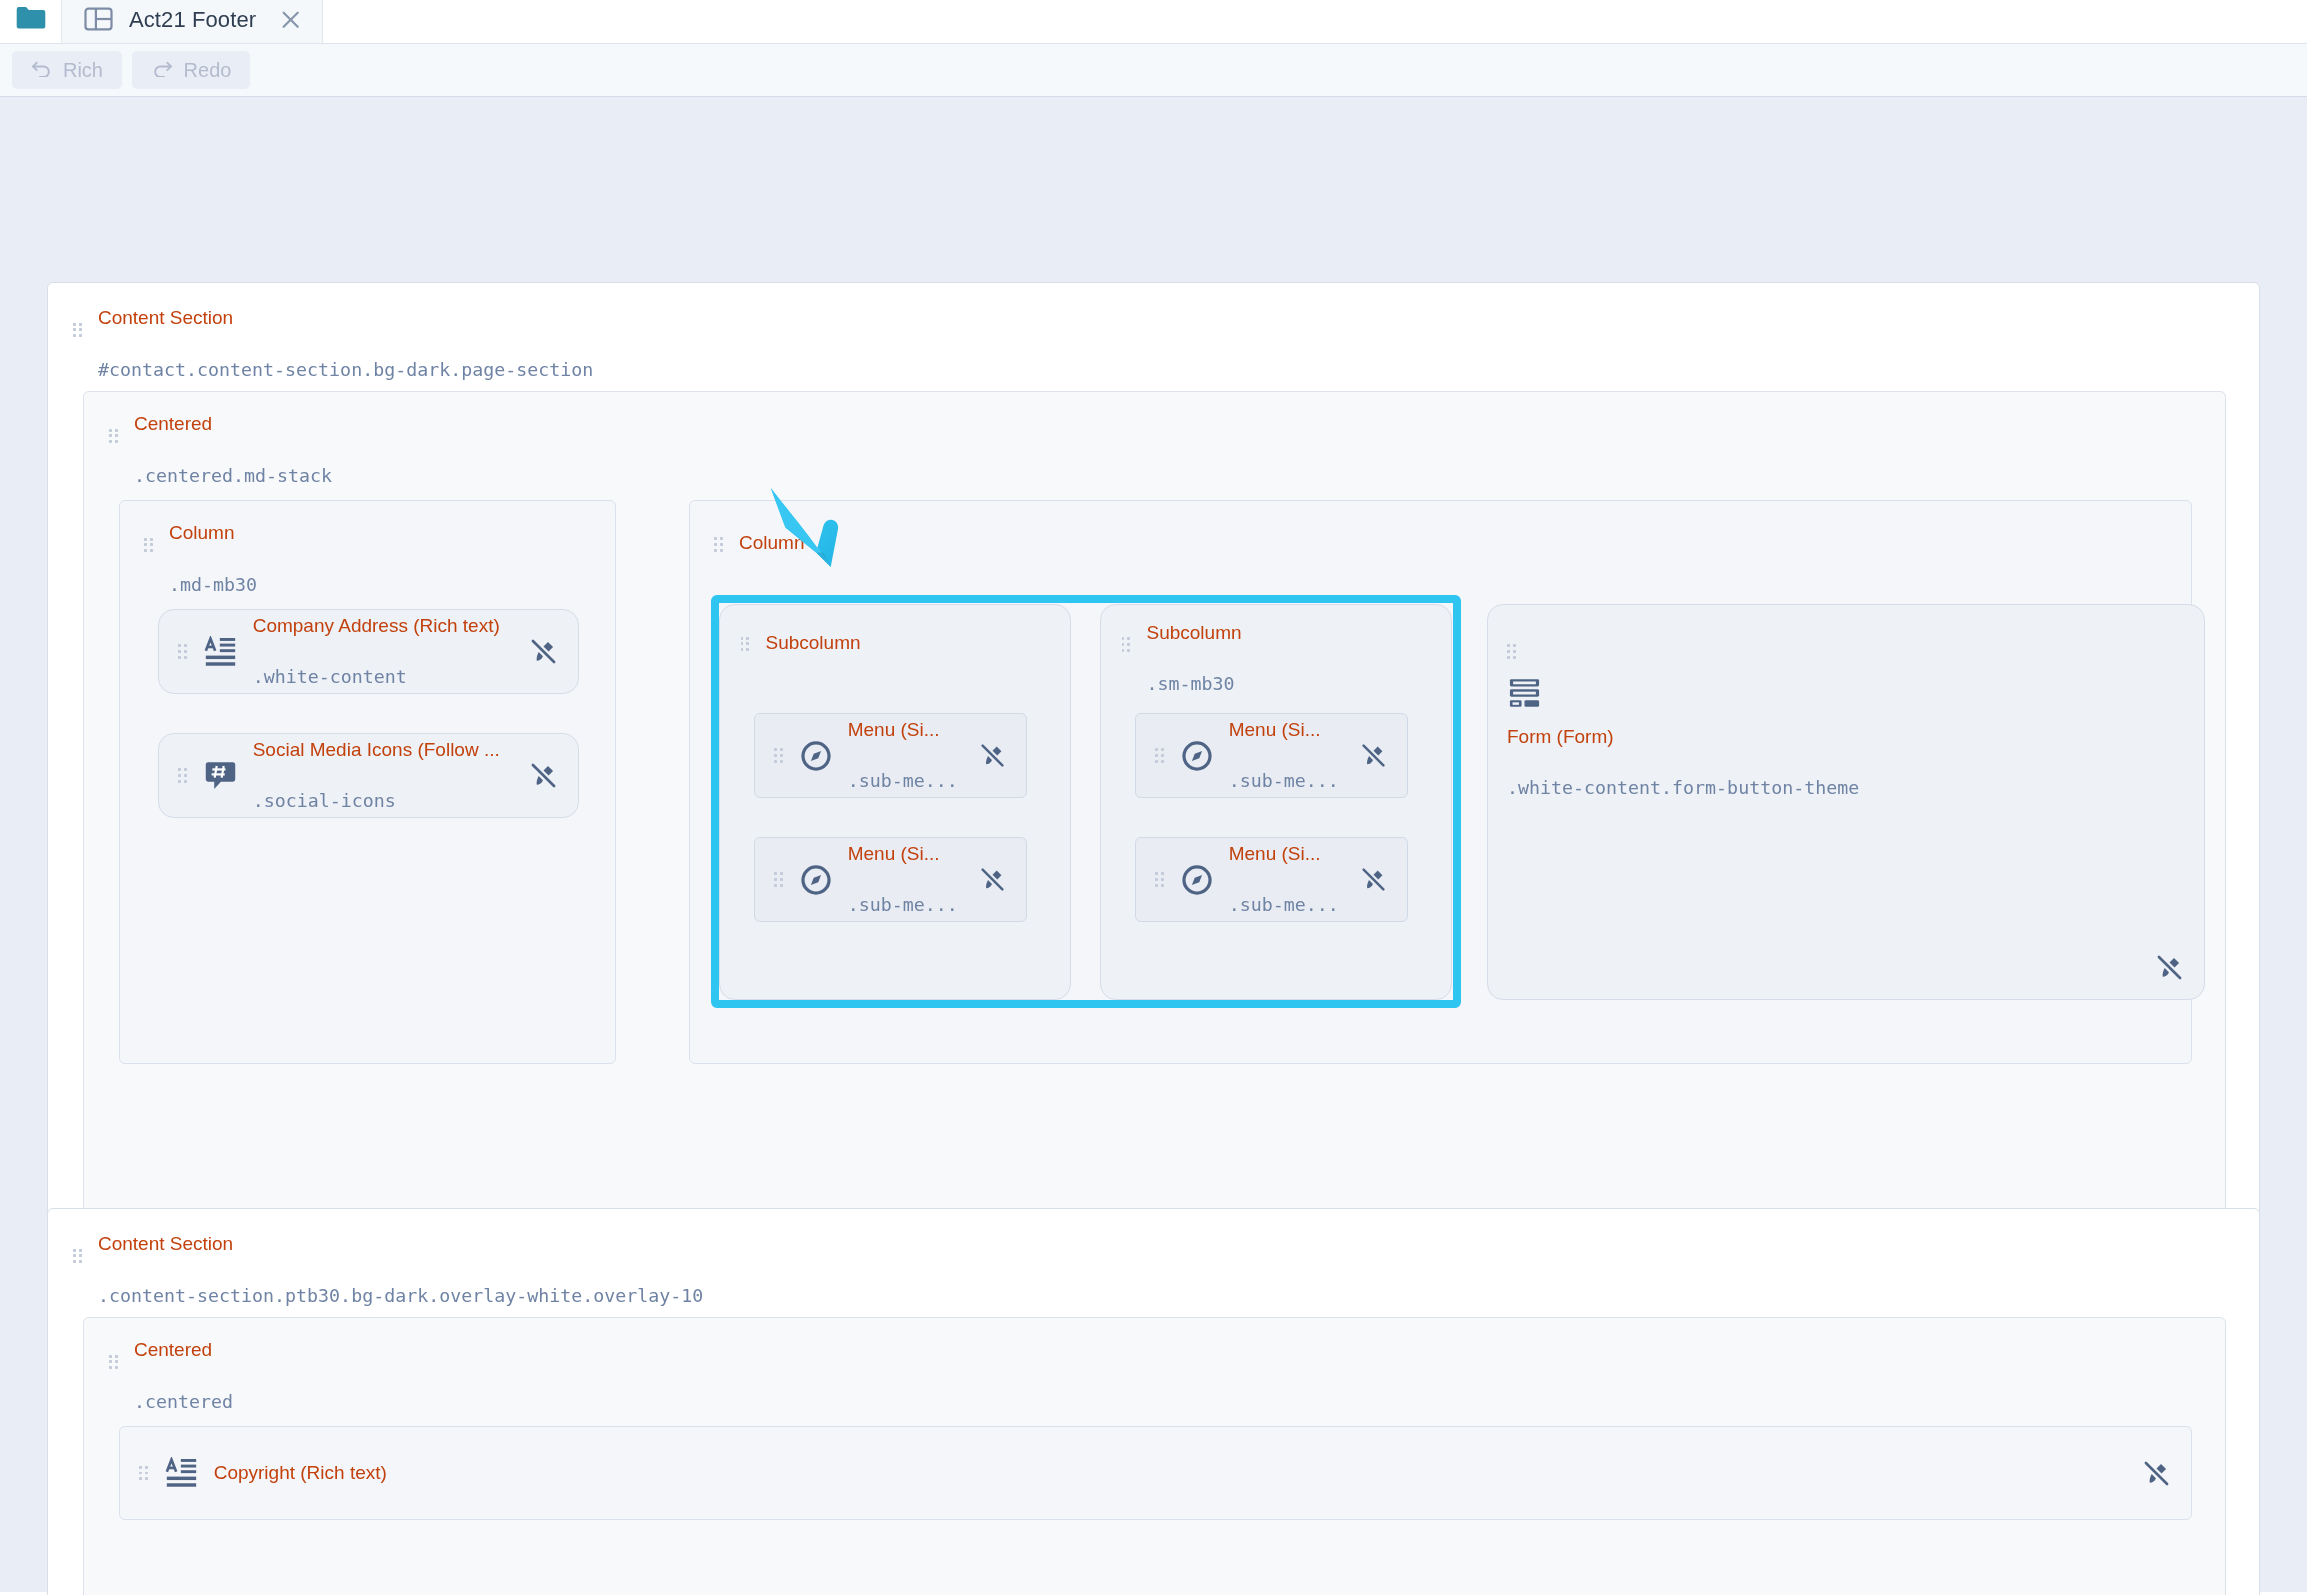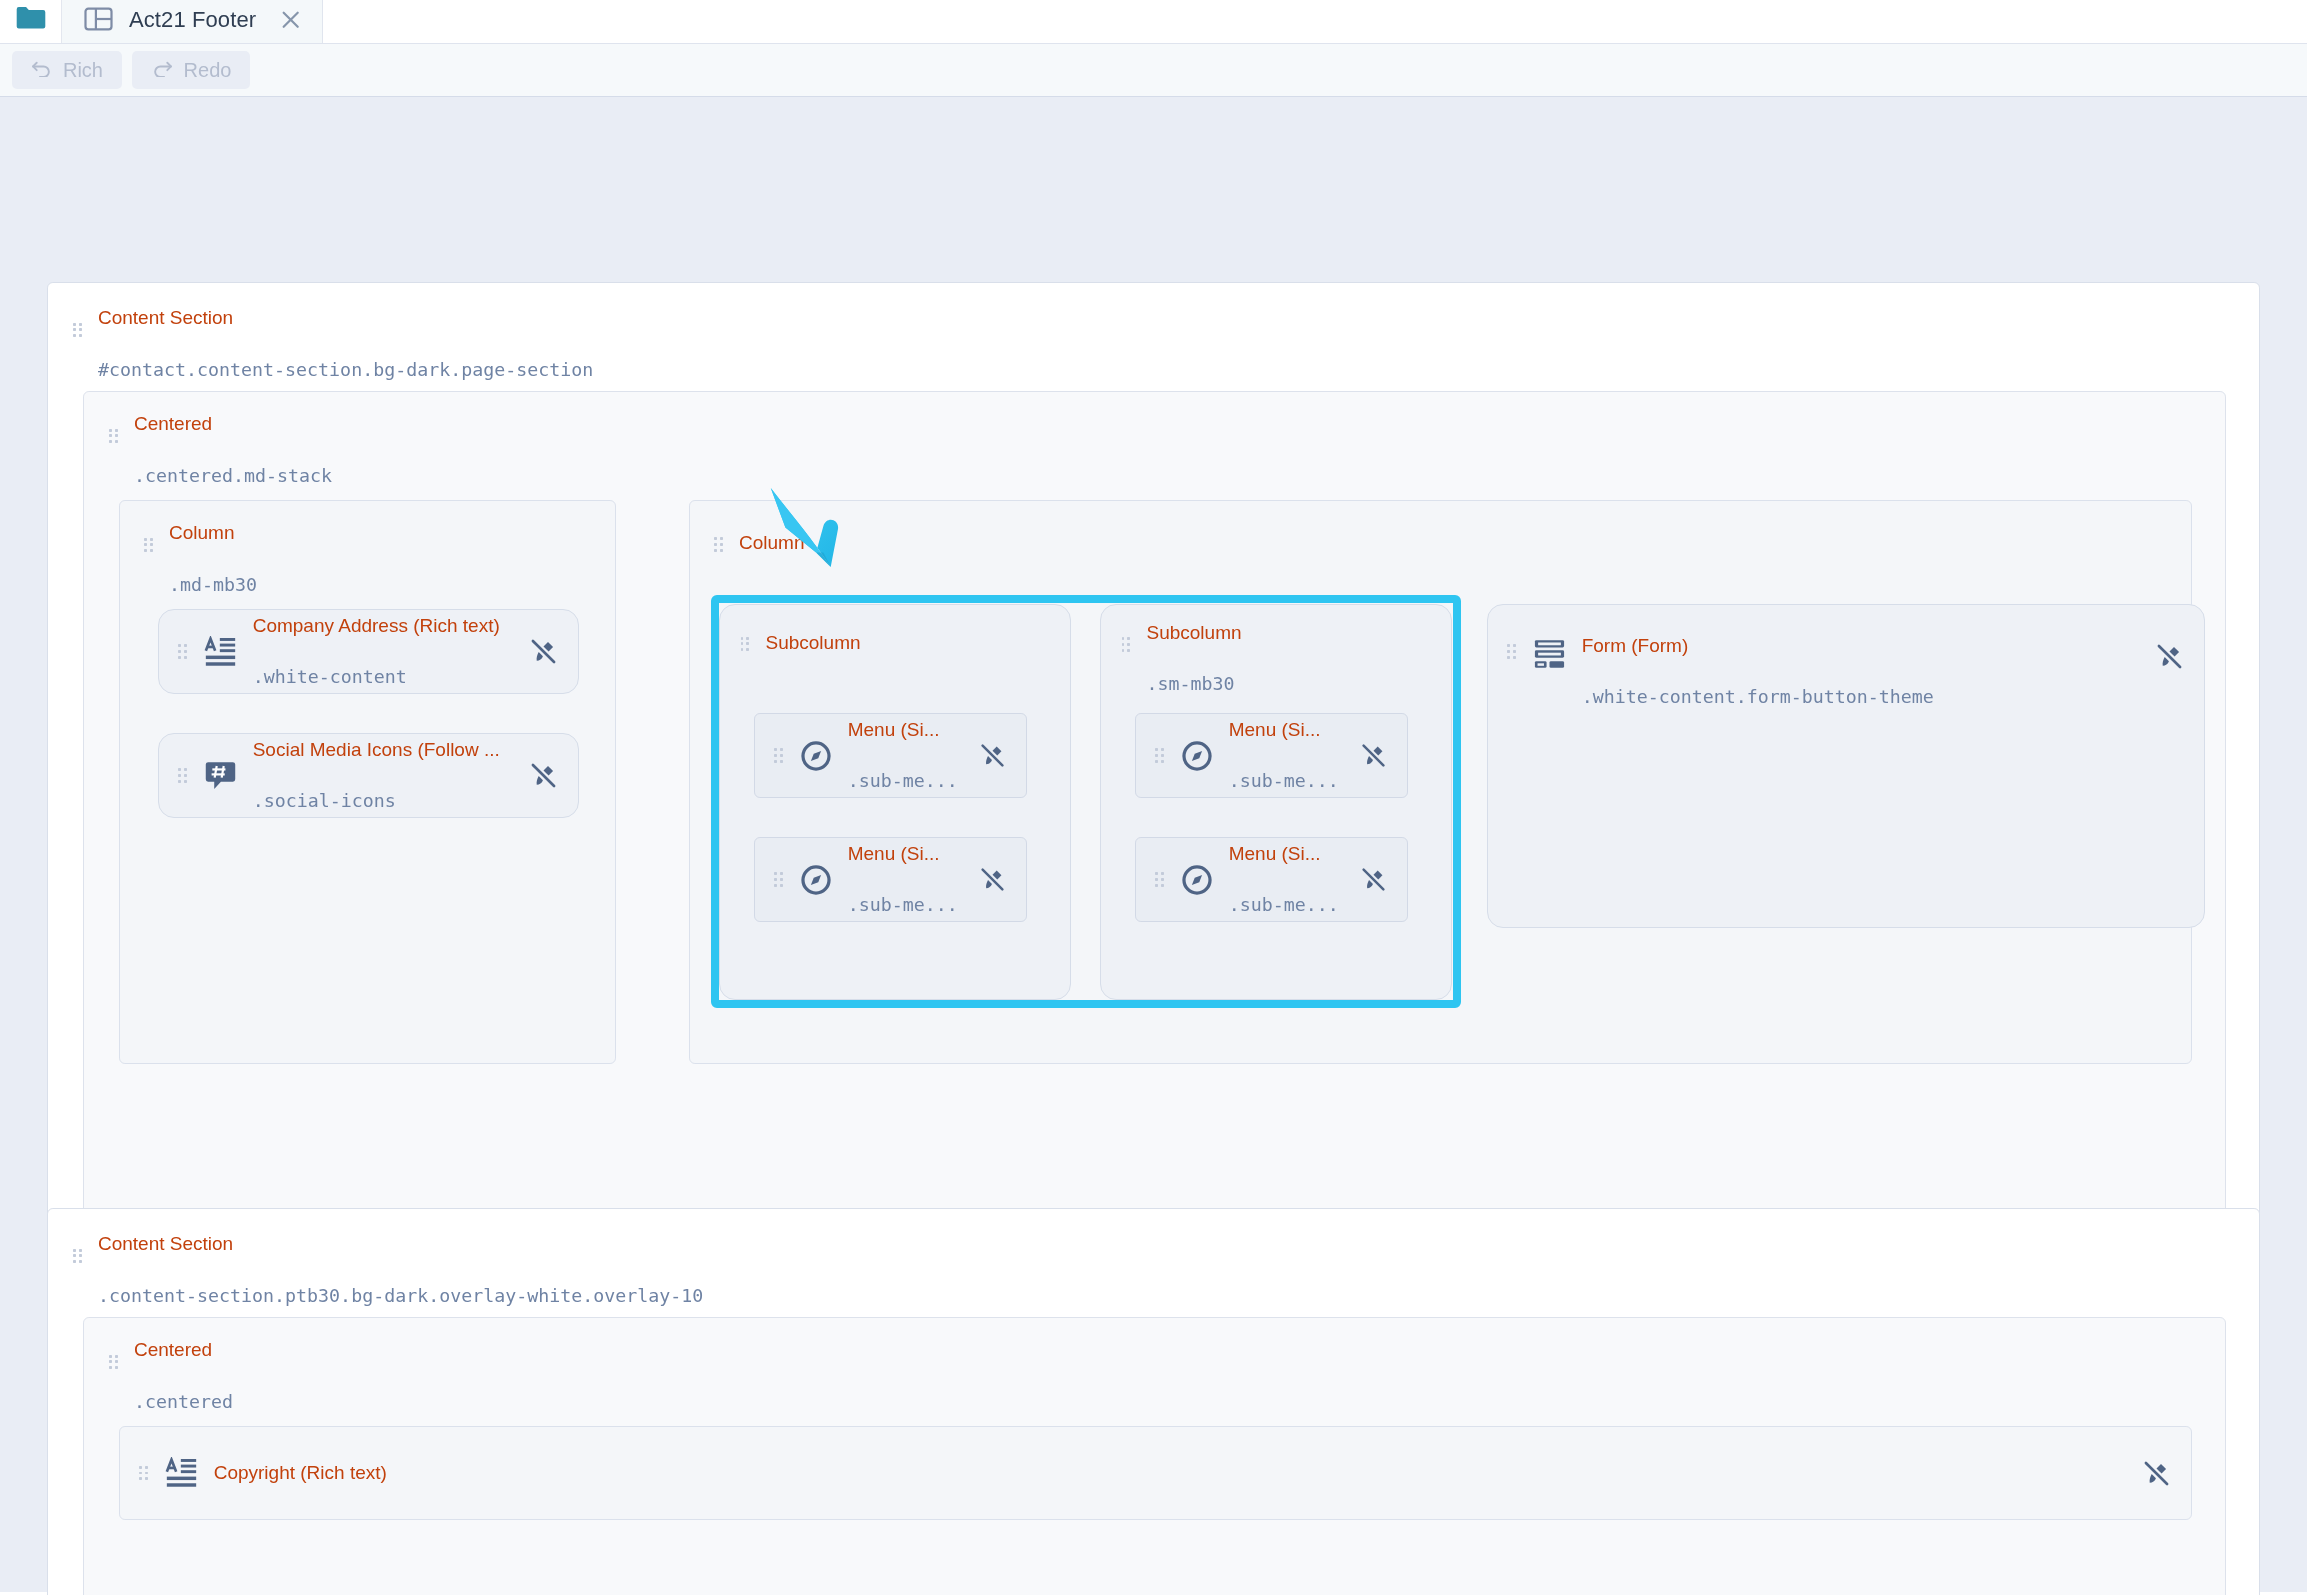--- a/index.html
+++ b/index.html
@@ -561,21 +561,21 @@
             <span class="brush">
               <svg width="29" height="29" viewBox="0 0 22 22">
                 <path d="M14.2 4.2 l3.6 3.6 -3.2 3.2 -3.6 -3.6z" fill="#4f6485"></path>
                 <path d="M7.6 11.4 l3 3 c-.7 2-2.4 3.2-4.4 3.2 -.4-2.1.4-4.4 1.4-6.2z" fill="#4f6485"></path>
                 <line x1="3.5" y1="3.5" x2="18.5" y2="18.5" stroke="#4f6485" stroke-width="1.9" stroke-linecap="round"></line>
               </svg>
             </span>
           </div>
         </div>
 
-        <div class="card-l3 elem" style="position:absolute; left:797px; top:103px; width:718px; height:324px; align-items:flex-start; padding-top:29px;">
+        <div class="card-l3 elem" style="position:absolute; left:797px; top:103px; width:718px; height:396px; align-items:flex-start; padding-top:29px;flex-direction:column;">
           <div class="handle" style="margin-top:10.3px;">
             <div class="row">
                 <div class="dot"></div>
                 <div class="dot"></div>
               </div>
             <div class="row">
                 <div class="dot"></div>
                 <div class="dot"></div>
               </div>
             <div class="row">

